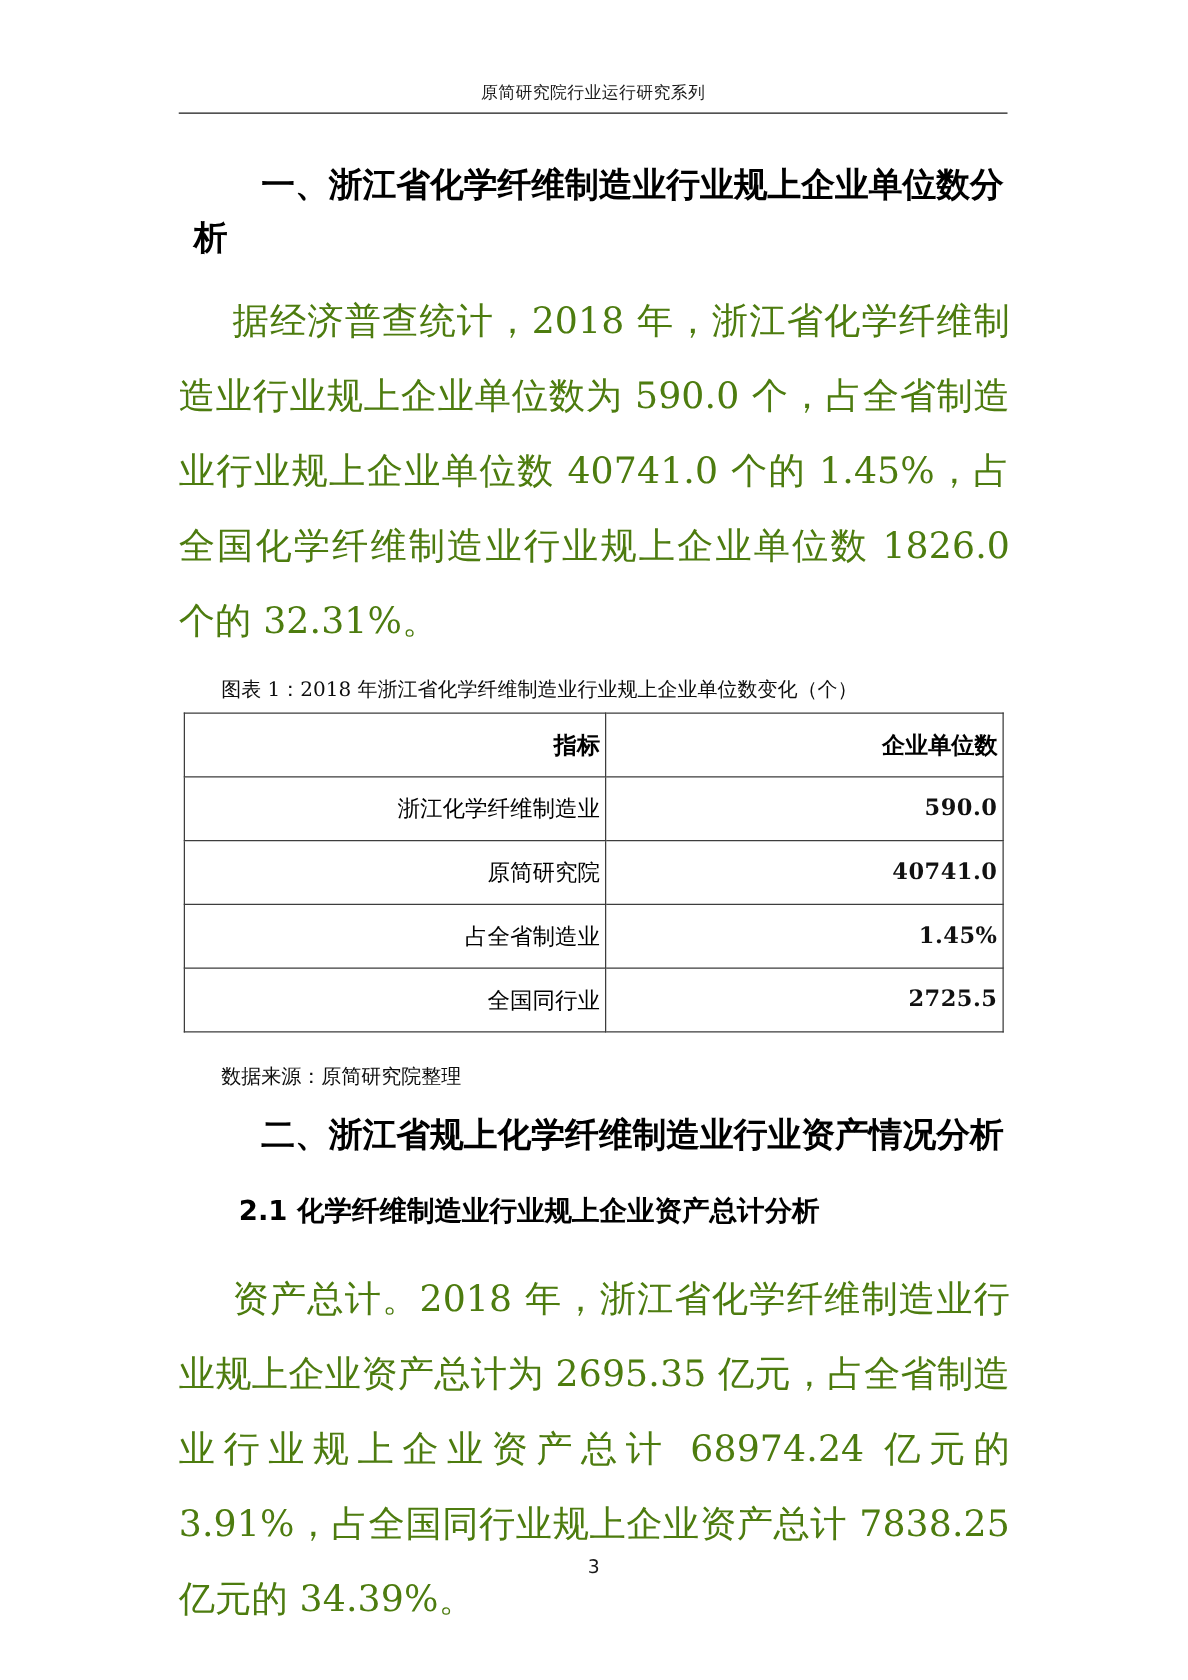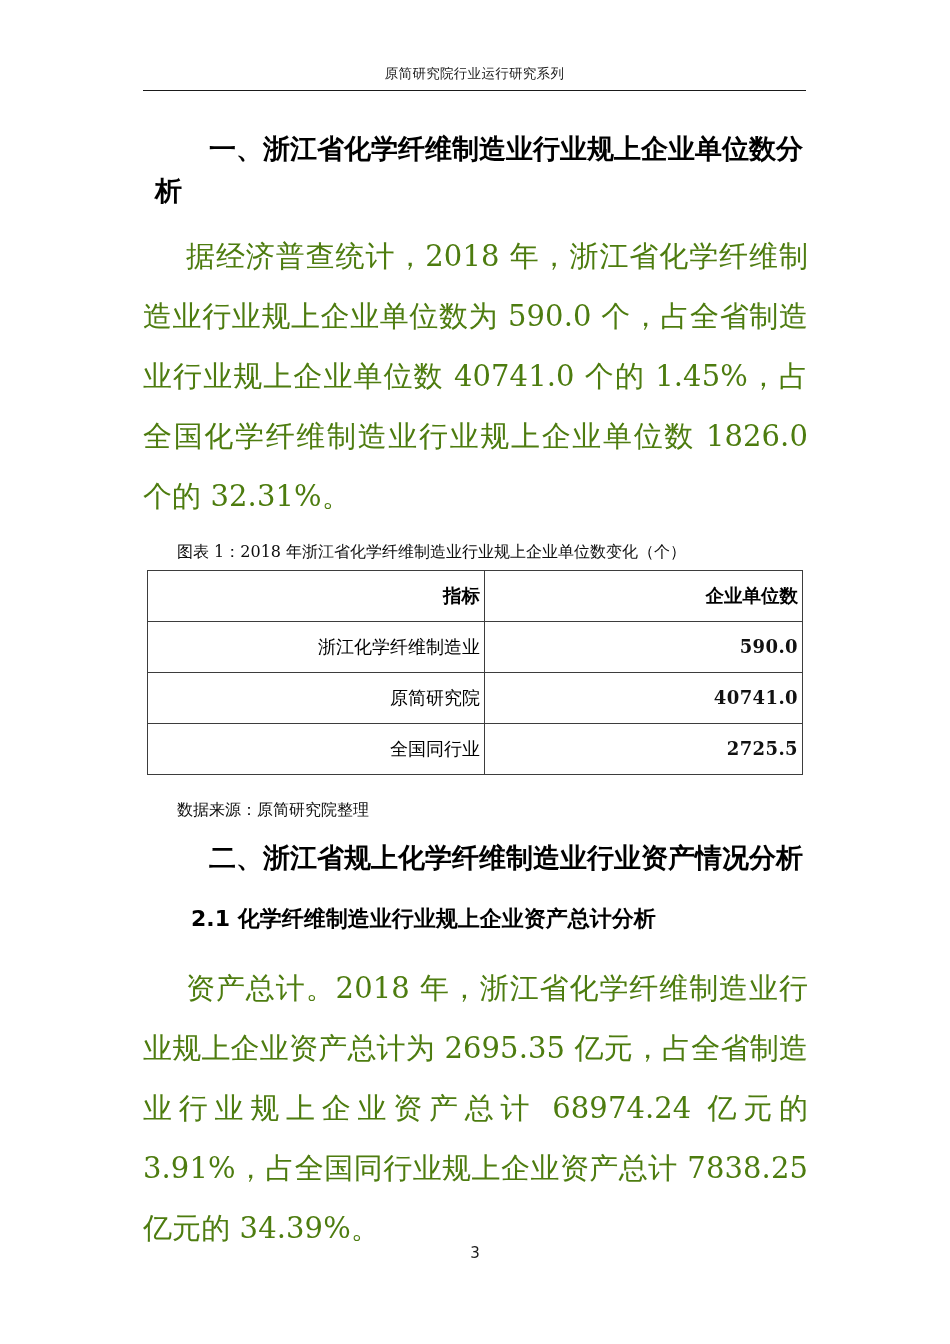--- a/index.html
+++ b/index.html
@@ -202,20 +202,24 @@
         <tbody>
           <tr>
             <td class="label-cell">浙江化学纤维制造业</td>
             <td class="value-cell">590.0</td>
           </tr>
           <tr>
             <td class="label-cell">原简研究院</td>
             <td class="value-cell">40741.0</td>
           </tr>
           <tr>
+            <td class="label-cell">占全省制造业</td>
+            <td class="value-cell">1.45%</td>
+          </tr>
+          <tr>
             <td class="label-cell">全国同行业</td>
             <td class="value-cell">2725.5</td>
           </tr>
         </tbody>
       </table>
 
       <div class="figure-source">数据来源：原简研究院整理</div>
     </div>
 
     <div class="spacer-sm"></div>

